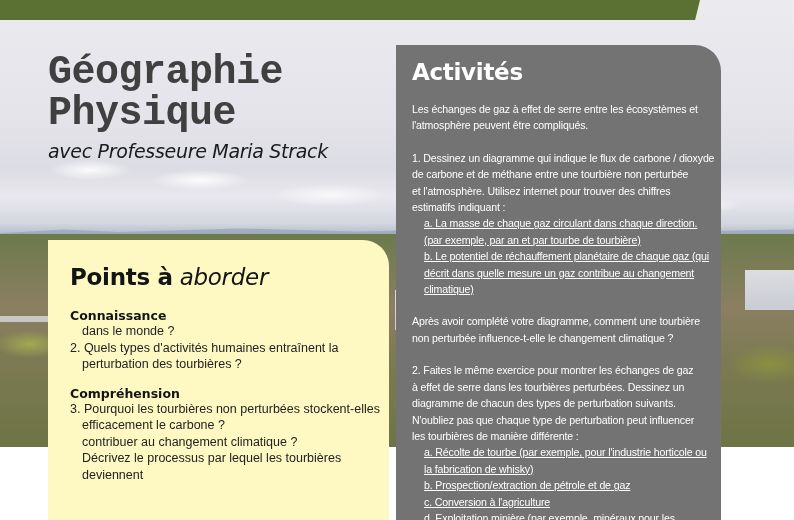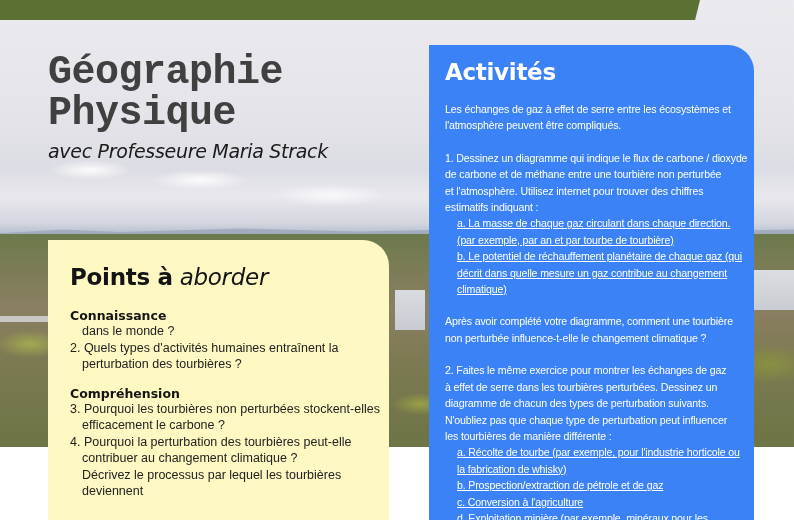--- a/index.html
+++ b/index.html
@@ -78,22 +78,22 @@
     line-height: 15px;
   }
   .q {
     font-family: "Liberation Sans", sans-serif; font-size: 12.5px; line-height: 16.5px; color: #222;
     padding-left: 12px; text-indent: -12px;
   }
   .q-cont { font-family: "Liberation Sans", sans-serif; font-size: 12.5px; line-height: 16.5px; color: #222; padding-left: 12px; }
   .gap { height: 13px; }
 
   .activities-panel {
-    position: absolute; left: 429px; top: 45px; width: 325px; height: 475px;
-    background: #3b82f6; border-top-right-radius: 26px;
+    position: absolute; left: 396px; top: 45px; width: 325px; height: 475px;
+    background: #737373; border-top-right-radius: 26px;
     padding: 14px 0 0 16px; color: #ffffff;
   }
   .act-title {
     font-family: "DejaVu Sans", sans-serif; font-weight: 900; font-size: 23px; color: #fff;
     letter-spacing: -0.3px; margin-bottom: 16px;
   }
   .act-p {
     font-family: "Liberation Sans", sans-serif; font-size: 10.6px; line-height: 16.4px; color: #fff;
     letter-spacing: -0.15px; width: 305px;
   }
@@ -133,23 +133,20 @@
   </div>
   <div class="q-cont">perturbation des tourbières ?</div>
 
   <div class="gap"></div>
 
   <div class="sec-head">Compréhension</div>
   <div class="q">
     <div>3. Pourquoi les tourbières non perturbées stockent-elles</div>
   </div>
   <div class="q-cont">efficacement le carbone ?</div>
-  <div class="q">
-    <div>4. Pourquoi la perturbation des tourbières peut-elle</div>
-  </div>
   <div class="q-cont">contribuer au changement climatique ?</div>
   <div class="q-cont">Décrivez le processus par lequel les tourbières deviennent</div>
 
 </div>
 
 <div class="activities-panel">
   <div class="act-title">Activités</div>
 
   <div class="act-p">
     <div>Les échanges de gaz à effet de serre entre les écosystèmes et</div>

